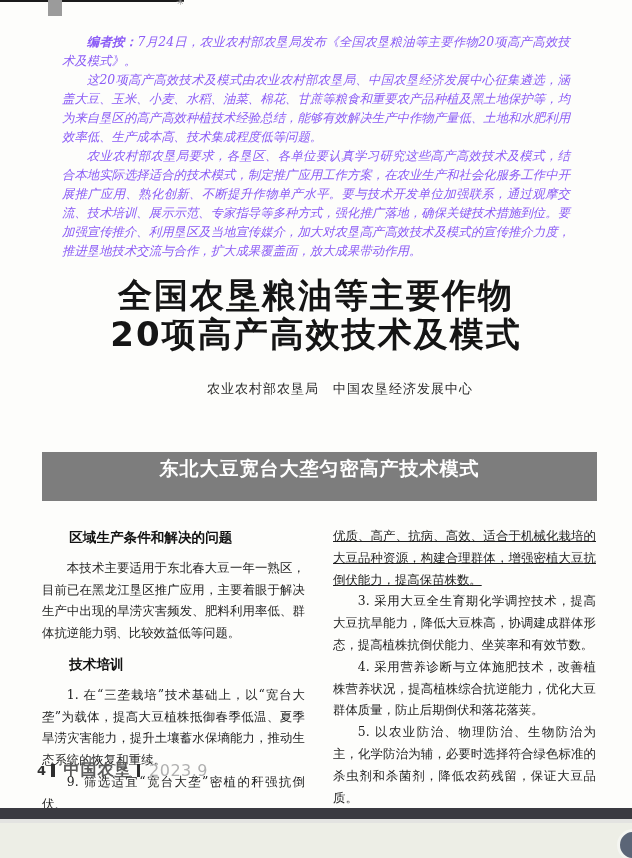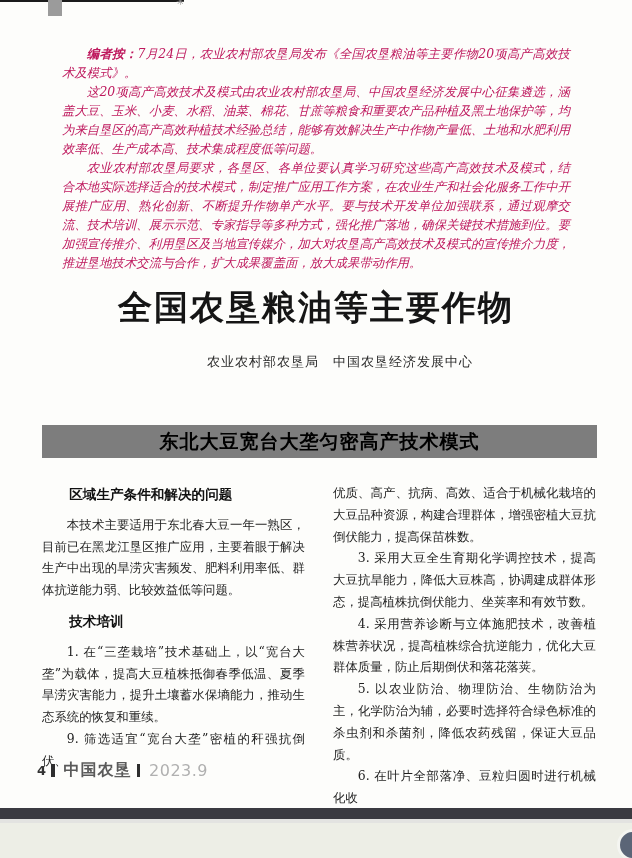--- a/index.html
+++ b/index.html
@@ -14,25 +14,25 @@
     background:#fdfdfb;overflow:hidden;
   }
   
   .top-rule{position:absolute;left:0;top:0;width:184px;height:2px;background:#1b1b1b;}
   .line-end-mark{position:absolute;left:176px;top:-4px;font-size:10px;color:#8a8a8a;
     font-family:"DejaVu Sans",sans-serif;}
   .gray-tab{position:absolute;left:48px;top:0;width:14px;height:16px;background:#9b9b9b;}
 
   
   .editor-note{
-    margin:44px 62px 0 62px;
+    margin:32px 62px 0 62px;
     font-size:12.4px;line-height:19px;
     font-style:italic;
     text-align:justify;
-    color:#be185d;
+    color:#8b5cf6;
   }
   .editor-note p{margin:0;text-indent:2em;}
   .editor-label{font-weight:bold;font-style:italic;}
 
   
   .main-title{
     margin:16px 0 0 0;
     text-align:center;
     font-family:"DejaVu Sans","Liberation Sans",sans-serif;
     font-weight:700;
@@ -45,39 +45,39 @@
     text-align:center;
     font-size:13px;
     color:#2a2a2a;
     letter-spacing:1px;
     margin-left:48px;
   }
 
   
   .banner{
     margin:54px 35px 0 42px;
-    height:33px;line-height:33px;
+    height:49px;line-height:33px;
     background:#7d7d7d;
     text-align:center;
     font-family:"DejaVu Sans","Liberation Sans",sans-serif;
     font-weight:700;
     font-size:19px;
-    color:#000000;
+    color:#ffffff;
     letter-spacing:1px;
   }
 
   
   .columns{
     display:flex;
     margin:24px 36px 0 42px;
     gap:28px;
   }
   .col{flex:1;font-size:12.4px;line-height:21.8px;text-align:justify;color:#1e1e1e;}
   .col p{margin:0;text-indent:2em;}
-  .col p.no-indent{text-indent:0;}
+  .col p.no-indent{text-indent:0;text-decoration:underline;}
   .col h3{
     margin:10px 0 8px 0;
     font-family:"DejaVu Sans","Liberation Sans",sans-serif;
     font-size:13.6px;font-weight:700;color:#111;
     text-indent:2em;
   }
   .col h3.first{margin-top:2px;}
 
   
   .footer{
@@ -113,20 +113,21 @@
   <div class="gray-tab"></div>
 
   <div class="editor-note">
     <p><span class="editor-label">编者按：</span><span>7月24日，农业农村部农垦局发布《全国农垦粮油等主要作物20项高产高效技术及模式》。</span></p>
     <p>这20项高产高效技术及模式由农业农村部农垦局、中国农垦经济发展中心征集遴选，涵盖大豆、玉米、小麦、水稻、油菜、棉花、甘蔗等粮食和重要农产品种植及黑土地保护等，均为来自垦区的高产高效种植技术经验总结，能够有效解决生产中作物产量低、土地和水肥利用效率低、生产成本高、技术集成程度低等问题。</p>
     <p>农业农村部农垦局要求，各垦区、各单位要认真学习研究这些高产高效技术及模式，结合本地实际选择适合的技术模式，制定推广应用工作方案，在农业生产和社会化服务工作中开展推广应用、熟化创新、不断提升作物单产水平。要与技术开发单位加强联系，通过观摩交流、技术培训、展示示范、专家指导等多种方式，强化推广落地，确保关键技术措施到位。要加强宣传推介、利用垦区及当地宣传媒介，加大对农垦高产高效技术及模式的宣传推介力度，推进垦地技术交流与合作，扩大成果覆盖面，放大成果带动作用。</p>
   </div>
 
   <div class="main-title">
     <div>全国农垦粮油等主要作物</div>
+    <div>20项高产高效技术及模式</div>
   </div>
 
   <div class="authors">农业农村部农垦局　中国农垦经济发展中心</div>
 
   <div class="banner">东北大豆宽台大垄匀密高产技术模式</div>
 
   <div class="columns">
     <div class="col">
       <h3 class="first">区域生产条件和解决的问题</h3>
       <p>本技术主要适用于东北春大豆一年一熟区，目前已在黑龙江垦区推广应用，主要着眼于解决生产中出现的旱涝灾害频发、肥料利用率低、群体抗逆能力弱、比较效益低等问题。</p>

